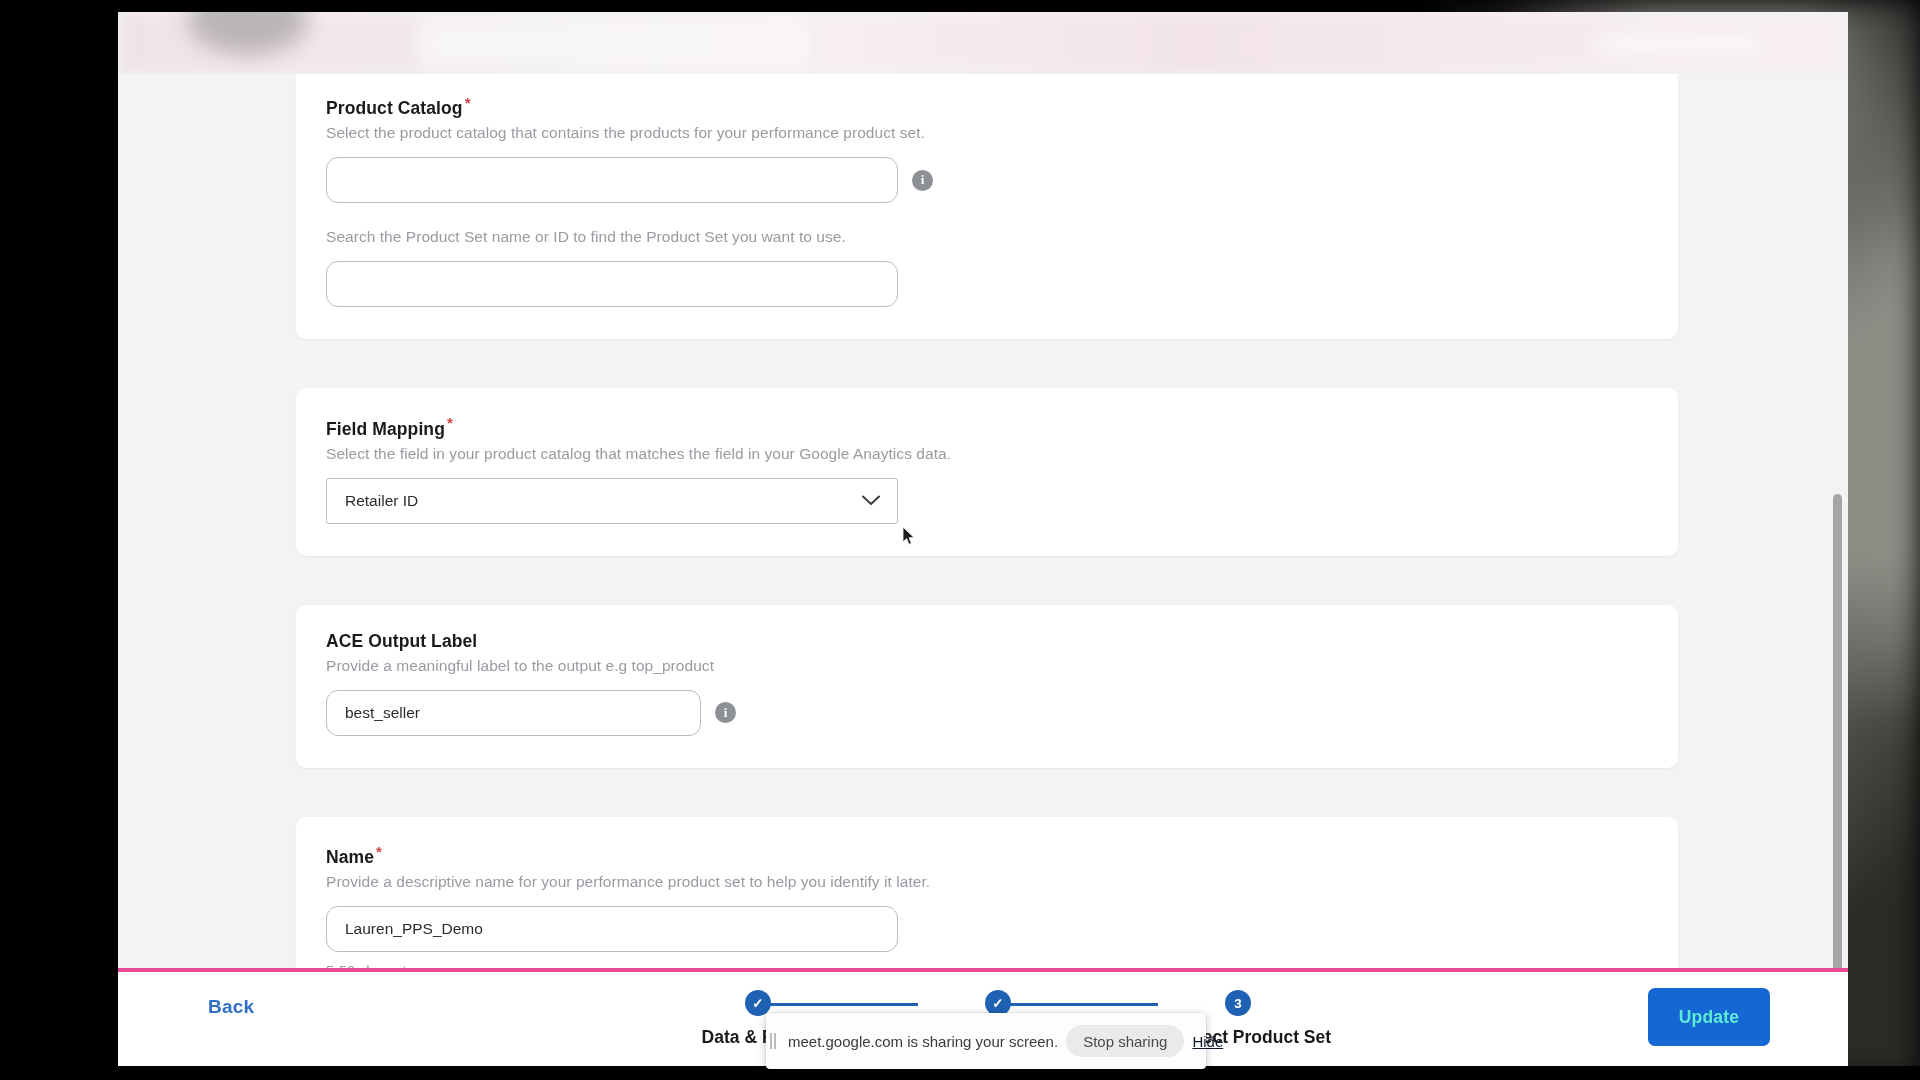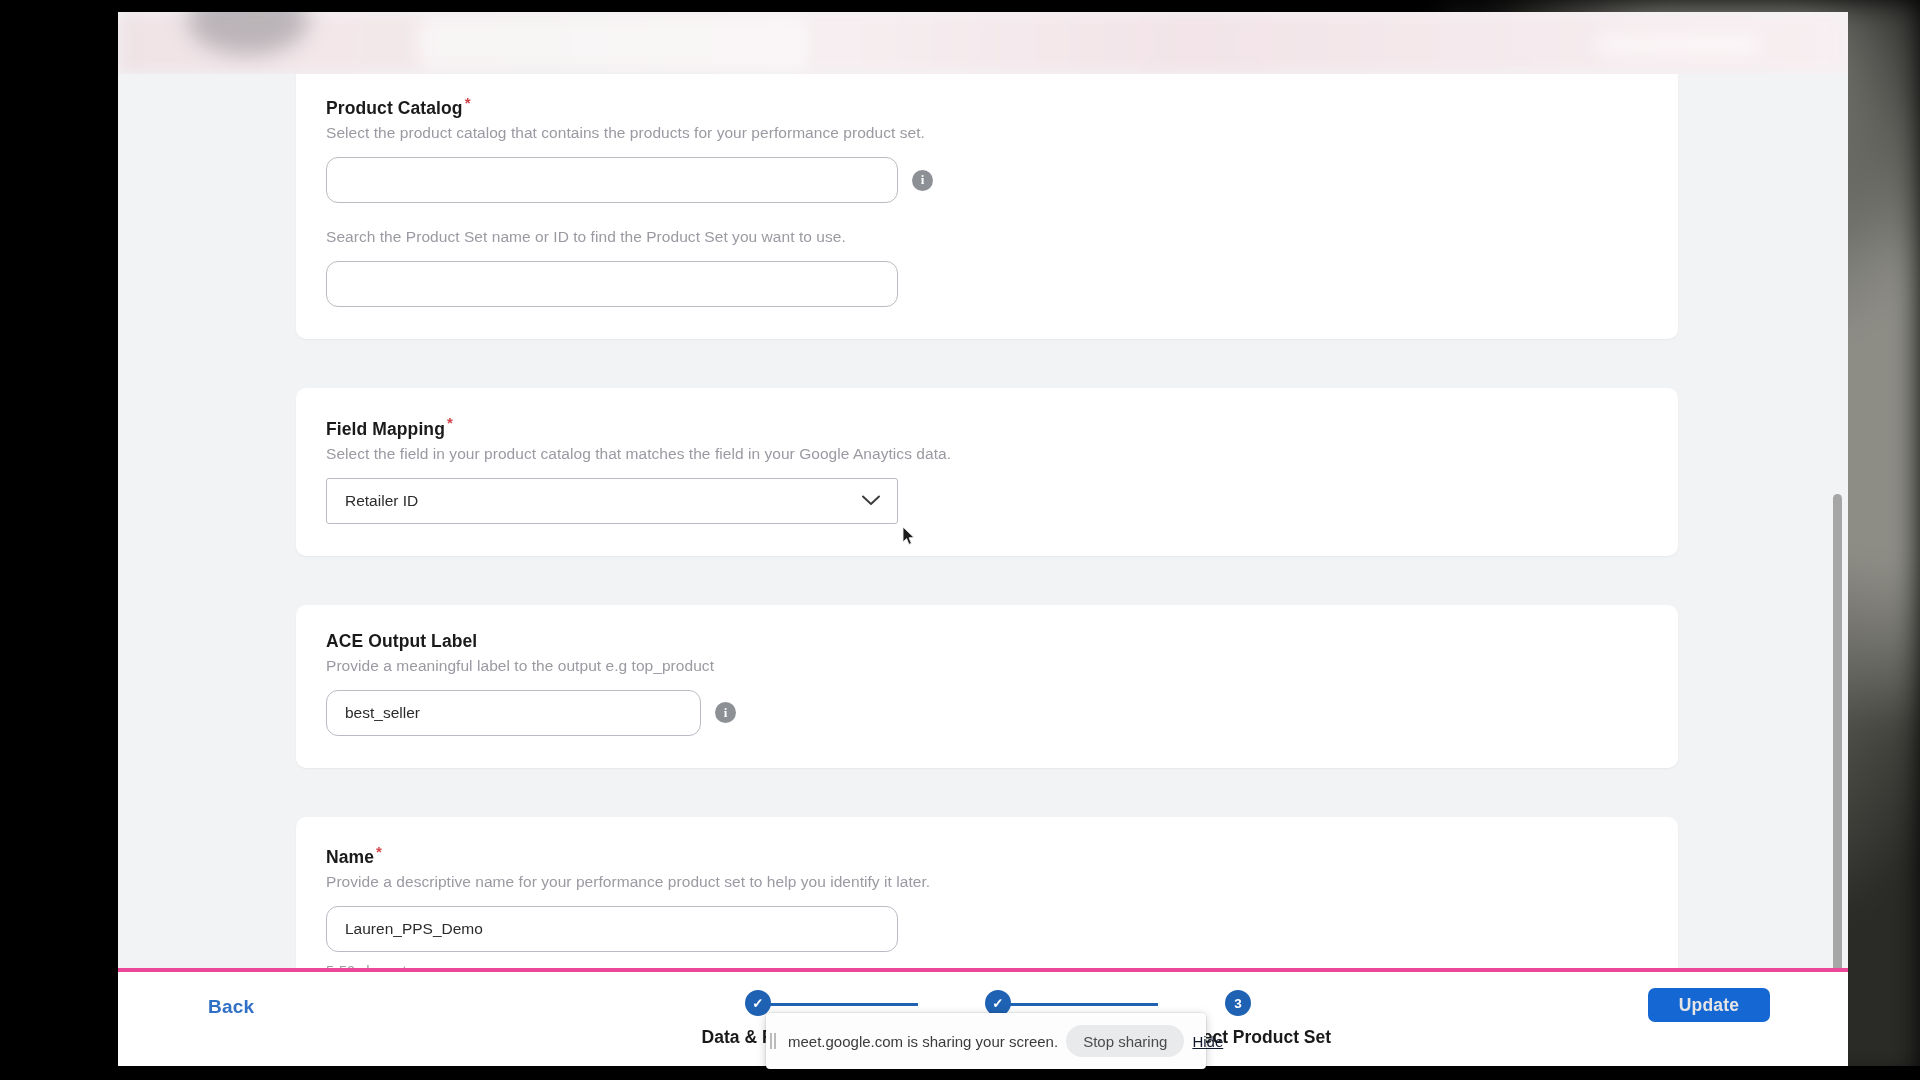--- a/index.html
+++ b/index.html
@@ -229,23 +229,23 @@
     left: 90px; top: 24px;
     font-size: 19px;
     font-weight: 700;
     color: #2f6fc4;
     letter-spacing: .2px;
     cursor: pointer;
   }
   .update-btn {
     position: absolute;
     right: 78px; top: 16px;
-    width: 122px; height: 34px;
+    width: 122px; height: 58px;
     background: #1567d3;
-    color: #e5e5e5;
+    color: #5eead4;
     border: none;
     border-radius: 7px;
     font-size: 17.5px;
     font-weight: 700;
     font-family: "Liberation Sans", sans-serif;
     letter-spacing: .2px;
     cursor: pointer;
   }
 
   

